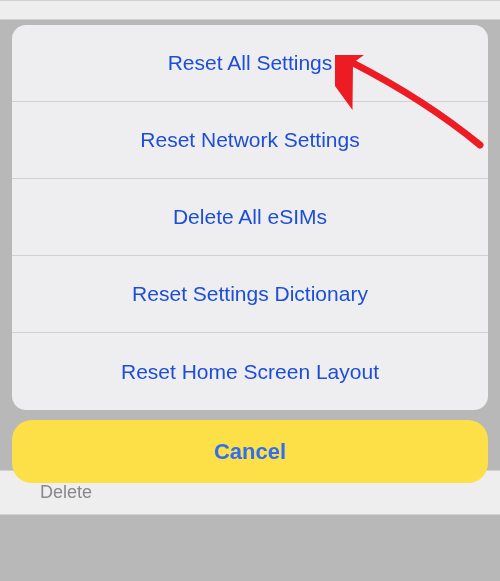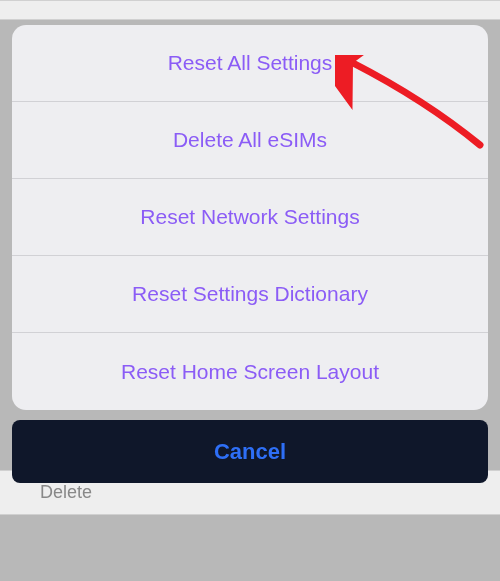--- a/index.html
+++ b/index.html
@@ -49,31 +49,31 @@
       border-radius: 14px;
       overflow: hidden;
     }
     .action-item {
       height: 77px;
       display: flex;
       align-items: center;
       justify-content: center;
       font-size: 21px;
       font-weight: 400;
-      color: #8b5cf6;
+      color: #1d4ed8;
       border-bottom: 1px solid rgba(180, 180, 185, 0.5);
       cursor: pointer;
     }
     .action-item:last-child {
       border-bottom: none;
     }
     .cancel-button {
       margin-top: 10px;
-      background: #0f172a;
-      border-radius: 8px;
+      background: #fde047;
+      border-radius: 20px;
       height: 63px;
       display: flex;
       align-items: center;
       justify-content: center;
       font-size: 22px;
       font-weight: 600;
       color: #2e6ff6;
       cursor: pointer;
     }
     .arrow-annotation {
@@ -93,24 +93,24 @@
 <div class="bg-row bg-row-bottom">
   <span>Delete</span>
 </div>
 
 <div class="sheet-container">
   <div class="action-sheet">
     <div class="action-item">
       <span>Reset All Settings</span>
     </div>
     <div class="action-item">
-      <span>Delete All eSIMs</span>
+      <span>Reset Network Settings</span>
     </div>
     <div class="action-item">
-      <span>Reset Network Settings</span>
+      <span>Delete All eSIMs</span>
     </div>
     <div class="action-item">
       <span>Reset Settings Dictionary</span>
     </div>
     <div class="action-item">
       <span>Reset Home Screen Layout</span>
     </div>
   </div>
   <div class="cancel-button">
     <span>Cancel</span>

